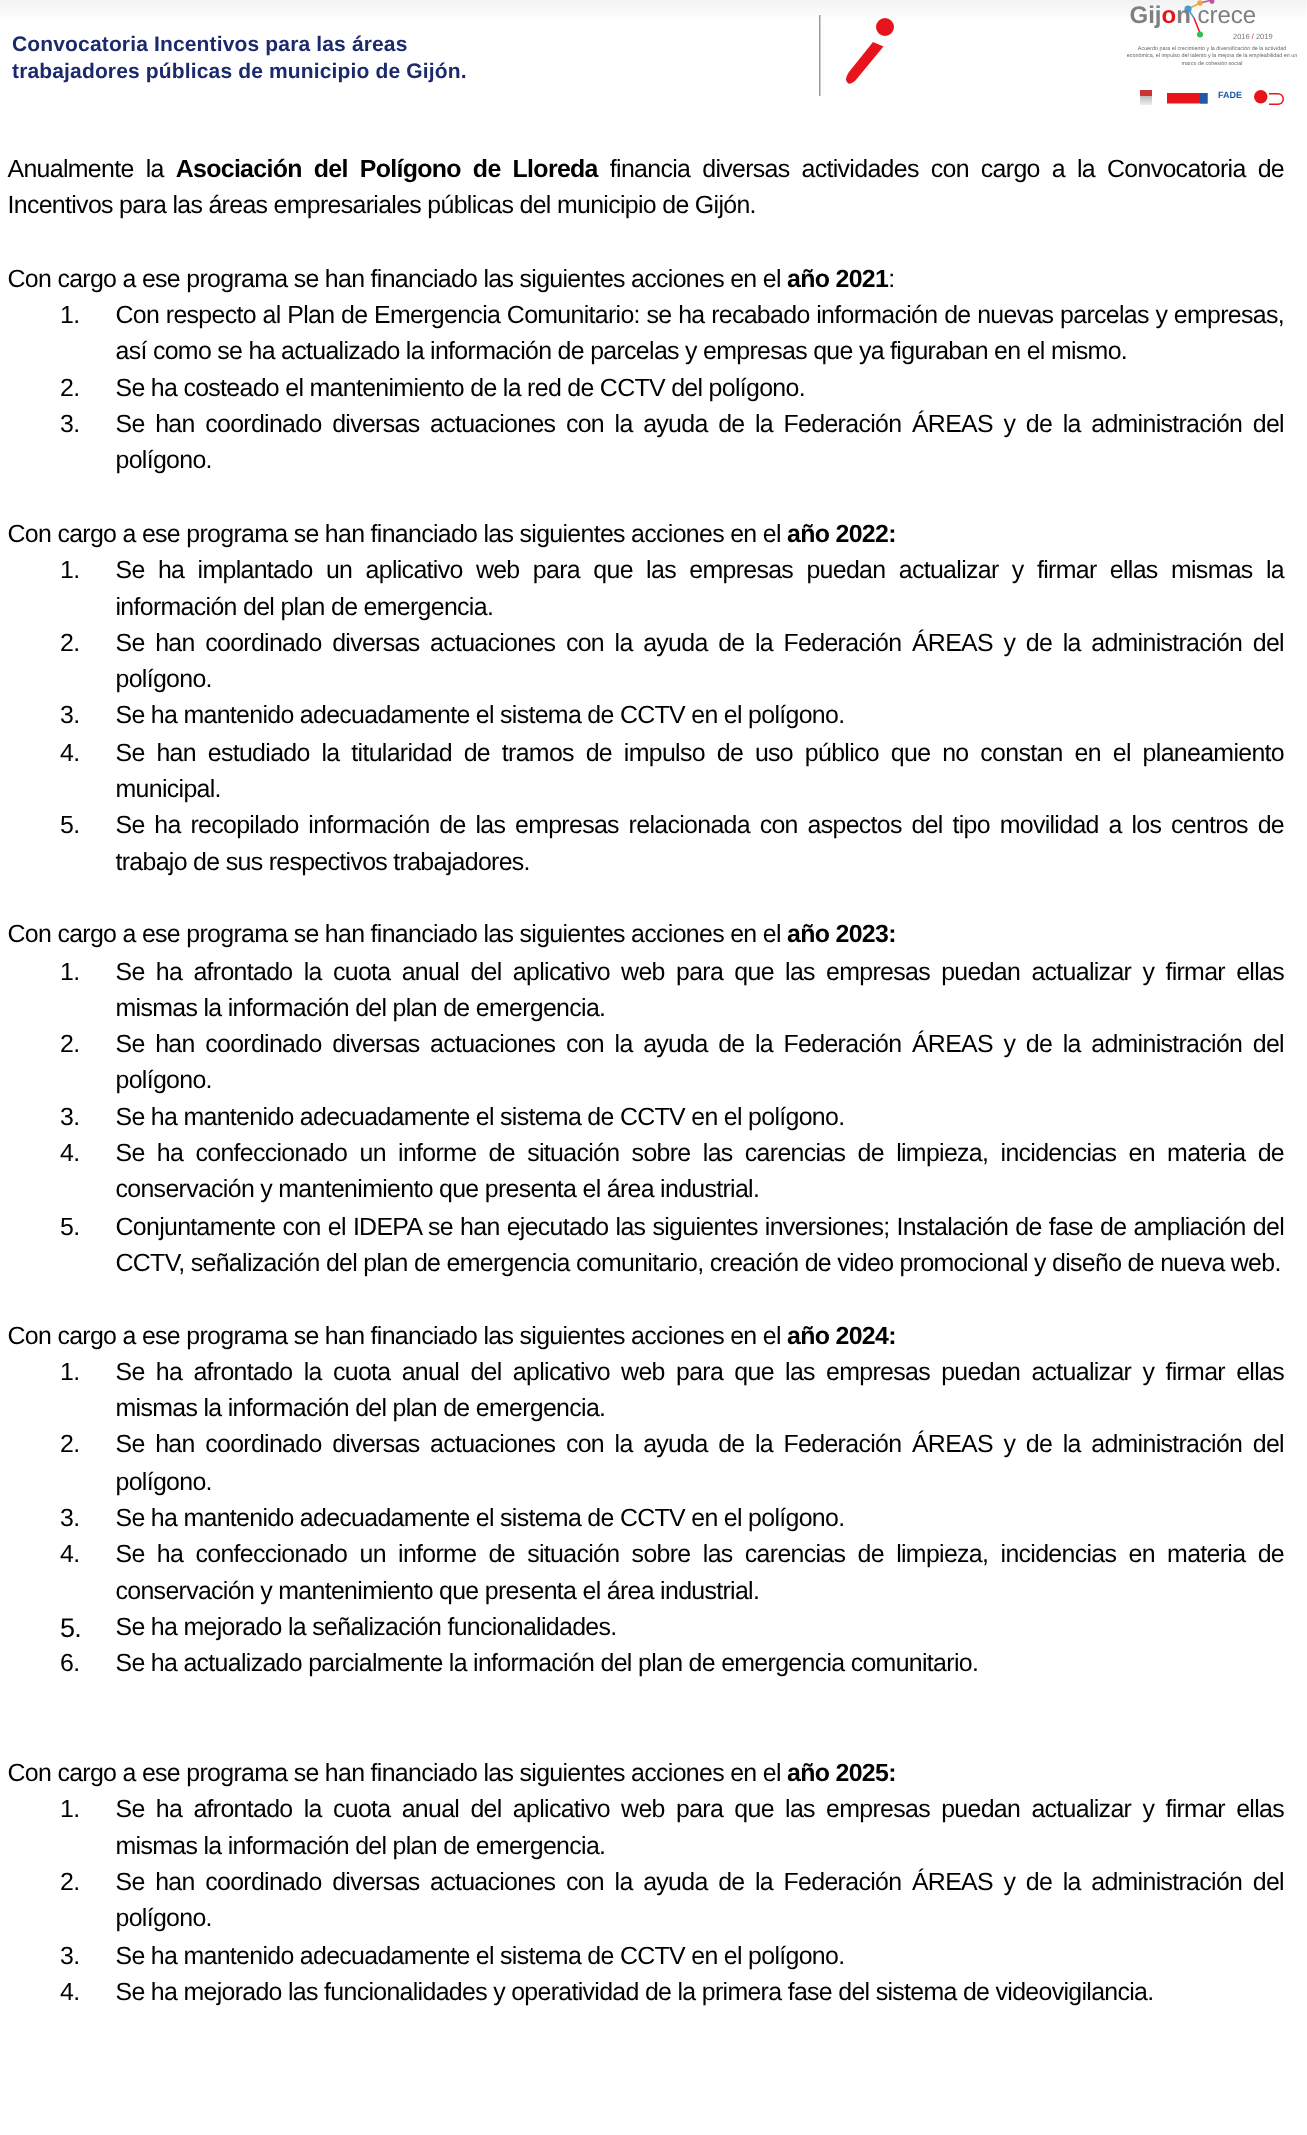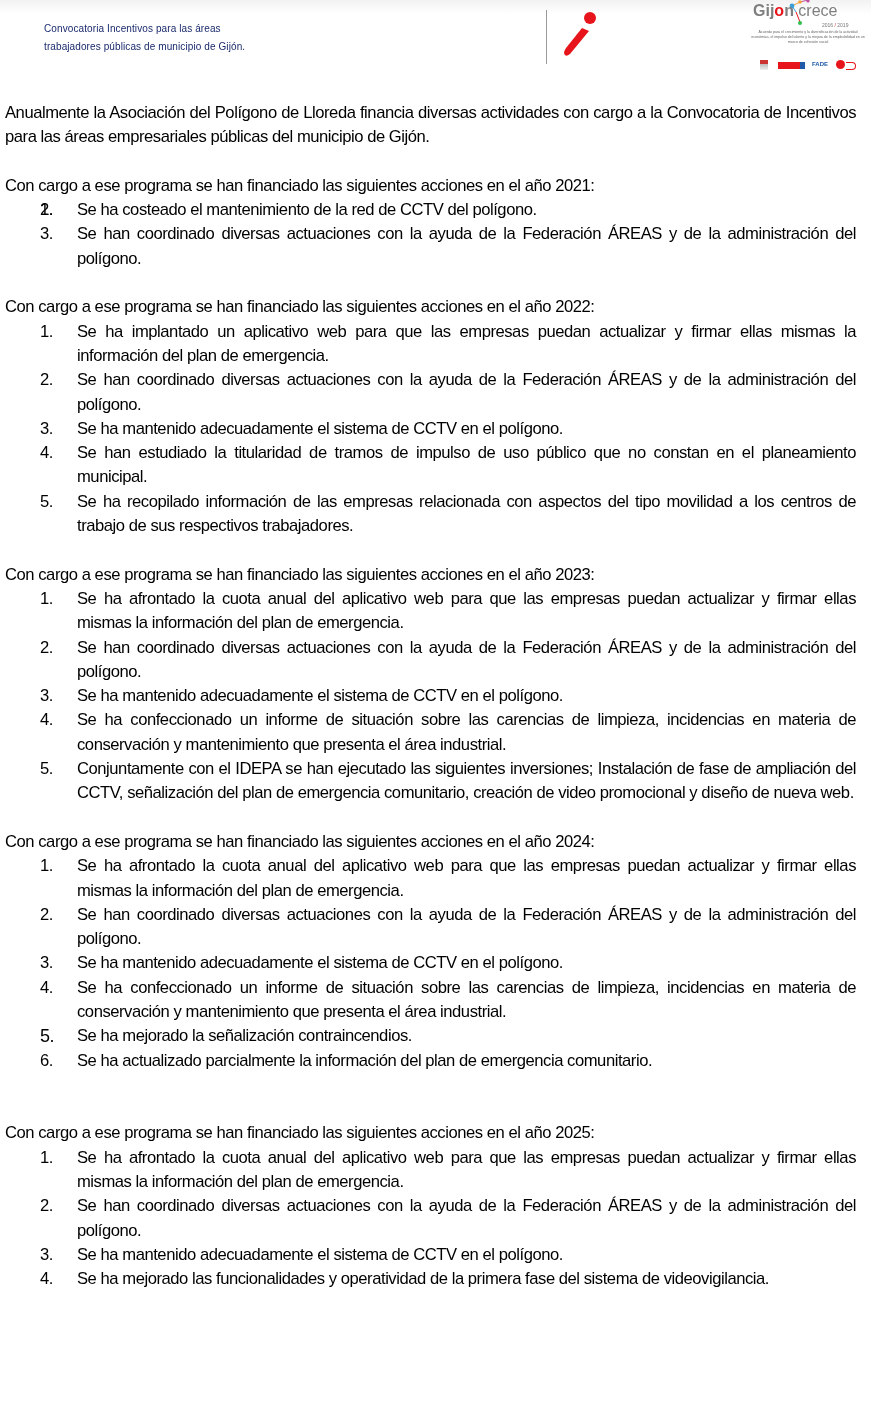--- a/index.html
+++ b/index.html
@@ -6,23 +6,22 @@
     body {
       width: 871px; height: 1423px; overflow: hidden; position: relative;
       font-family: "Liberation Sans", sans-serif; color: #000;
     }
     .header {
       position: absolute; left: 0; top: 0; width: 871px; height: 80px;
       background: linear-gradient(#f2f2f2 0px, #ffffff 14px, #ffffff 100%);
     }
     .header-title {
       position: absolute; left: 8px; top: 20px; width: 390px;
-      color: #1a2a6c; font-weight: normal; font-size: 10px; line-height: 18px;
+      color: #1a2a6c; font-weight: bold; font-size: 14px; line-height: 18px;
       letter-spacing: 0.1px;
-      margin-left: 36px;
     }
     .logo-gijon {
       position: absolute; left: 406px; top: 4px; width: 128px; height: 62px;
     }
     .logo-divider {
       position: absolute; left: 546px; top: 10px; width: 1px; height: 54px; background: #9a9a9a;
     }
     .logo-impulsa {
       position: absolute; left: 562px; top: 8px; width: 175px; height: 52px;
     }
@@ -53,21 +52,21 @@
     p.intro { margin: 0; text-align: justify; }
     .section { margin-top: 24.3px; }
     .section.extra-gap { margin-top: 48.6px; }
     .section-heading { margin: 0; }
     ol.actions { margin: 0; padding: 0; list-style: none; }
     ol.actions li {
       position: relative; padding-left: 72px; text-align: justify; margin: 0;
     }
     .num { position: absolute; left: 35px; top: 0; }
     .num.big { font-size: 18px; }
-    b { font-weight: normal; }
+    b { font-weight: bold; }
   </style>
 </head>
 <body>
 
 <div class="header">
   <div class="header-title">
     <div>Convocatoria Incentivos para las áreas</div>
     <div>trabajadores públicas de municipio de Gijón.</div>
   </div>
 
@@ -109,21 +108,21 @@
   </div>
 </div>
 
 <div class="content">
   <p class="intro"><span>Anualmente la </span><b>Asociación del Polígono de Lloreda</b><span> financia diversas actividades con cargo a la Convocatoria de Incentivos para las áreas empresariales públicas del municipio de Gijón.</span></p>
 
   <div id="sections">
       <div class="section">
         <p class="section-heading"><span>Con cargo a ese programa se han financiado las siguientes acciones en el </span><b>año 2021</b><span>:</span></p>
         <ol class="actions">
-          <li><span class="num">1.</span></li>
+          <li><span class="num">1.</span><span>Con respecto al Plan de Emergencia Comunitario: se ha recabado información de nuevas parcelas y empresas, así como se ha actualizado la información de parcelas y empresas que ya figuraban en el mismo.</span></li>
           <li><span class="num">2.</span><span>Se ha costeado el mantenimiento de la red de CCTV del polígono.</span></li>
           <li><span class="num">3.</span><span>Se han coordinado diversas actuaciones con la ayuda de la Federación ÁREAS y de la administración del polígono.</span></li>
         </ol>
       </div>
       <div class="section">
         <p class="section-heading"><span>Con cargo a ese programa se han financiado las siguientes acciones en el </span><b>año 2022:</b><span></span></p>
         <ol class="actions">
           <li><span class="num">1.</span><span>Se ha implantado un aplicativo web para que las empresas puedan actualizar y firmar ellas mismas la información del plan de emergencia.</span></li>
           <li><span class="num">2.</span><span>Se han coordinado diversas actuaciones con la ayuda de la Federación ÁREAS y de la administración del polígono.</span></li>
           <li><span class="num">3.</span><span>Se ha mantenido adecuadamente el sistema de CCTV en el polígono.</span></li>
@@ -141,21 +140,21 @@
           <li><span class="num">5.</span><span>Conjuntamente con el IDEPA se han ejecutado las siguientes inversiones; Instalación de fase de ampliación del CCTV, señalización del plan de emergencia comunitario, creación de video promocional y diseño de nueva web.</span></li>
         </ol>
       </div>
       <div class="section">
         <p class="section-heading"><span>Con cargo a ese programa se han financiado las siguientes acciones en el </span><b>año 2024:</b><span></span></p>
         <ol class="actions">
           <li><span class="num">1.</span><span>Se ha afrontado la cuota anual del aplicativo web para que las empresas puedan actualizar y firmar ellas mismas la información del plan de emergencia.</span></li>
           <li><span class="num">2.</span><span>Se han coordinado diversas actuaciones con la ayuda de la Federación ÁREAS y de la administración del polígono.</span></li>
           <li><span class="num">3.</span><span>Se ha mantenido adecuadamente el sistema de CCTV en el polígono.</span></li>
           <li><span class="num">4.</span><span>Se ha confeccionado un informe de situación sobre las carencias de limpieza, incidencias en materia de conservación y mantenimiento que presenta el área industrial.</span></li>
-          <li><span class="num big">5.</span><span>Se ha mejorado la señalización contraincendios.</span></li>
+          <li><span class="num big">5.</span><span>Se ha mejorado la señalización funcionalidades.</span></li>
           <li><span class="num">6.</span><span>Se ha actualizado parcialmente la información del plan de emergencia comunitario.</span></li>
         </ol>
       </div>
       <div class="section extra-gap">
         <p class="section-heading"><span>Con cargo a ese programa se han financiado las siguientes acciones en el </span><b>año 2025:</b><span></span></p>
         <ol class="actions">
           <li><span class="num">1.</span><span>Se ha afrontado la cuota anual del aplicativo web para que las empresas puedan actualizar y firmar ellas mismas la información del plan de emergencia.</span></li>
           <li><span class="num">2.</span><span>Se han coordinado diversas actuaciones con la ayuda de la Federación ÁREAS y de la administración del polígono.</span></li>
           <li><span class="num">3.</span><span>Se ha mantenido adecuadamente el sistema de CCTV en el polígono.</span></li>
           <li><span class="num">4.</span><span>Se ha mejorado las funcionalidades y operatividad de la primera fase del sistema de videovigilancia.</span></li>

